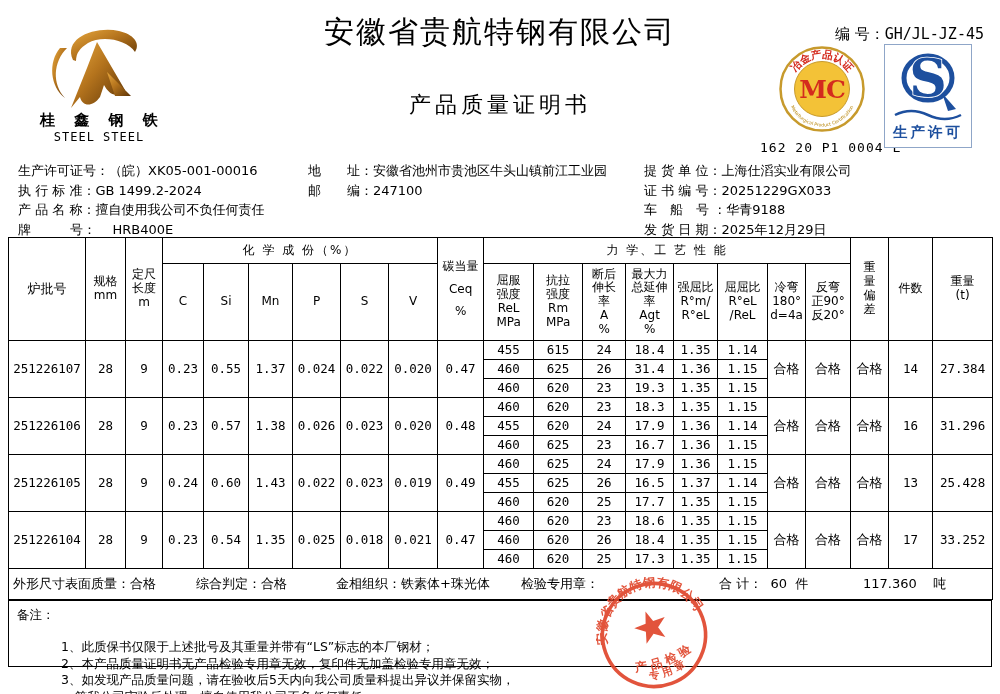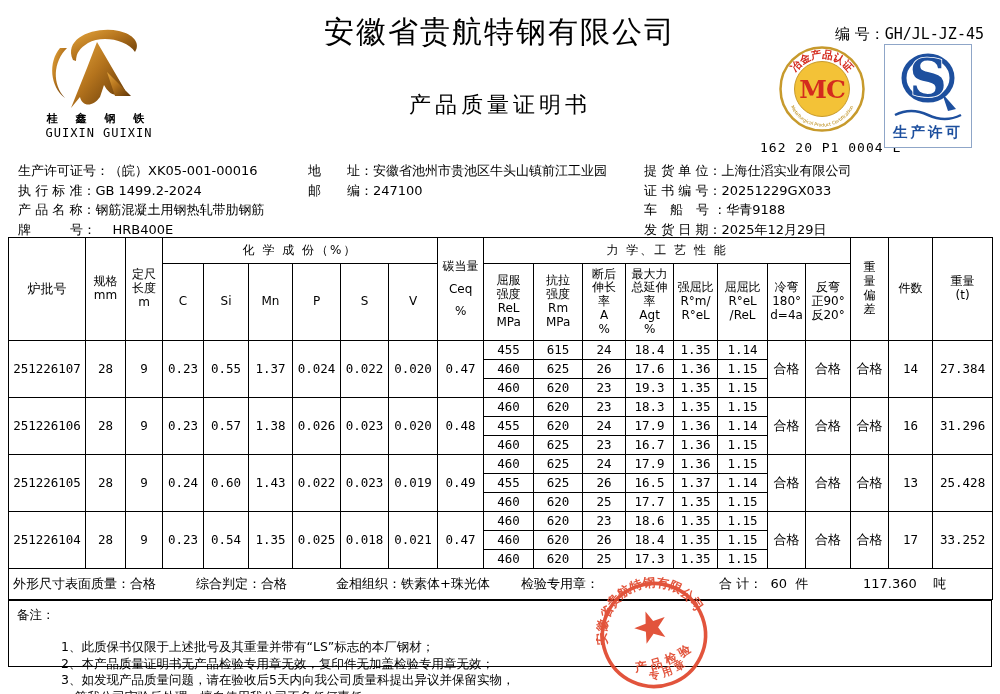--- a/index.html
+++ b/index.html
@@ -8,21 +8,21 @@
   .mono{font-family:"DejaVu Sans Mono","Liberation Mono",monospace;}
 
   
   .company-title{position:absolute;left:0;right:0;top:12px;text-align:center;
         font-family:"DejaVu Serif","Liberation Serif",serif;font-size:30px;letter-spacing:2px;white-space:nowrap;}
   .doc-title{position:absolute;left:0;right:0;top:90px;text-align:center;
         font-family:"DejaVu Serif","Liberation Serif",serif;font-size:22px;letter-spacing:4px;white-space:nowrap;}
   .doc-no{position:absolute;top:25px;right:16px;font-size:15px;white-space:pre;}
   .logo{position:absolute;left:40px;top:26px;width:118px;text-align:center;}
   .logo-emblem{width:112px;height:84px;display:block;margin:0 auto;}
-  .logo-cn{font-size:11px;font-weight:bold;letter-spacing:7px;white-space:nowrap;margin-top:1px;}
+  .logo-cn{font-size:15px;font-weight:bold;letter-spacing:7px;white-space:nowrap;margin-top:1px;}
   .logo-en{font-size:12px;letter-spacing:1px;font-family:"DejaVu Sans Mono",monospace;white-space:nowrap;}
   .mc-badge{position:absolute;left:779px;top:46px;width:86px;height:86px;}
   .mc-serial{position:absolute;left:760px;top:140px;font-size:13px;letter-spacing:1px;white-space:pre;}
   .qs-badge{position:absolute;left:884px;top:44px;width:88px;height:104px;border:1px solid #8fa6c8;background:#fff;box-sizing:border-box;}
 
   
   .info{position:absolute;top:161px;left:0;width:100%;font-size:13px;}
   .info-col{position:absolute;top:0;}
   .info-col.c1{left:18px;}  .info-col.c2{left:308px;}  .info-col.c3{left:644px;}
   .info-line{white-space:pre;line-height:19.5px;height:19.5px;}
@@ -73,21 +73,21 @@
           <stop offset="0.45" stop-color="#b5741d"></stop>
           <stop offset="1" stop-color="#5d3406"></stop>
         </linearGradient>
       </defs>
       <path d="M30,34 C20,12 52,0 76,5 C90,8 98,17 92,26 C84,13 58,9 45,17 C37,22 33,27 33,35 Z" fill="url(#gold)"></path>
       <path d="M24,22 C10,36 9,58 22,72 C7,61 5,36 17,22 Z" fill="url(#gold)"></path>
       <path d="M54,16 L82,64 C73,73 66,68 61,59 L57,71 C49,82 39,80 37,71 L28,82 L44,42 Z" fill="url(#gold)"></path>
       <path d="M64,46 L88,70 L72,70 Z" fill="url(#gold)"></path>
     </svg>
     <div class="logo-cn">桂 鑫 钢 铁</div>
-    <div class="logo-en">GUIXIN GUIXIN</div>
+    <div class="logo-en">STEEL STEEL</div>
   </div>
 
   <div class="company-title">安徽省贵航特钢有限公司</div>
   <div class="doc-title">产品质量证明书</div>
 
   <div class="doc-no"><span>编 号：</span><span class="mono">GH/JL-JZ-45</span></div>
 
   <div class="mc-badge">
     <svg viewBox="0 0 86 86" width="86" height="86" xmlns="http://www.w3.org/2000/svg" xmlns:xlink="http://www.w3.org/1999/xlink">
       <circle cx="43" cy="43" r="41.5" fill="#fff" stroke="#c79a2c" stroke-width="2.5"></circle>
@@ -108,21 +108,21 @@
       <text x="43" y="51" text-anchor="middle" font-size="52" font-weight="bold" fill="#1d4f9e" stroke="#ffffff" stroke-width="1.6" paint-order="stroke" font-family="DejaVu Serif,serif">S</text>
       <path d="M 10,70 Q 26,62 43,70 T 76,70" fill="none" stroke="#1d4f9e" stroke-width="2.5"></path>
       <text x="43" y="92" text-anchor="middle" font-size="14.5" font-weight="bold" fill="#1d4f9e" letter-spacing="3">生产许可</text>
     </svg>
   </div>
 
   <div class="info">
     <div class="info-col c1">
         <div class="info-line"><span>生产许可证号：</span><span>（皖）XK05-001-00016</span></div>
         <div class="info-line"><span>执 行 标 准：</span><span>GB 1499.2-2024</span></div>
-        <div class="info-line"><span>产 品 名 称：</span><span>钢筋混凝土用钢热轧带肋钢筋</span></div>
+        <div class="info-line"><span>产 品 名 称：</span><span>擅自使用我公司不负任何责任</span></div>
         <div class="info-line"><span>牌　　　号：</span><span>    HRB400E</span></div>
       </div>
     <div class="info-col c2">
         <div class="info-line"><span>地　　址：</span><span>安徽省池州市贵池区牛头山镇前江工业园</span></div>
         <div class="info-line"><span>邮　　编：</span><span>247100</span></div>
       </div>
     <div class="info-col c3">
         <div class="info-line"><span>提 货 单 位：</span><span>上海仕滔实业有限公司</span></div>
         <div class="info-line"><span>证 书 编 号：</span><span>20251229GX033</span></div>
         <div class="info-line"><span>车　船　号 ：</span><span>华青9188</span></div>
@@ -235,21 +235,21 @@
           <td class="cjk" rowspan="3">合格</td>
           <td class="cjk" rowspan="3">合格</td>
           <td class="cjk" rowspan="3">合格</td>
           <td rowspan="3">14</td>
           <td rowspan="3">27.384</td>
         </tr>
         <tr>
           <td>460</td>
           <td>625</td>
           <td>26</td>
-          <td>17.6</td>
+          <td>31.4</td>
           <td>1.36</td>
           <td>1.15</td>
         </tr>
         <tr>
           <td>460</td>
           <td>620</td>
           <td>23</td>
           <td>19.3</td>
           <td>1.35</td>
           <td>1.15</td>

